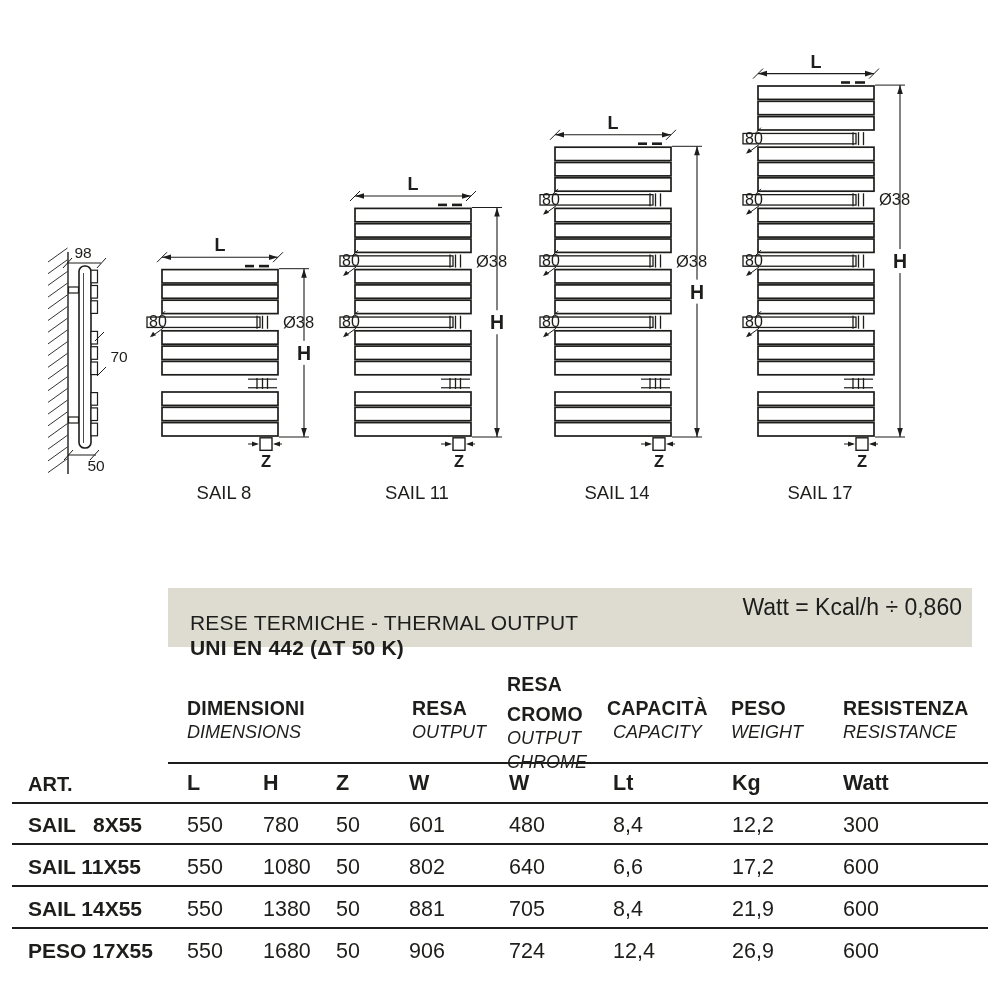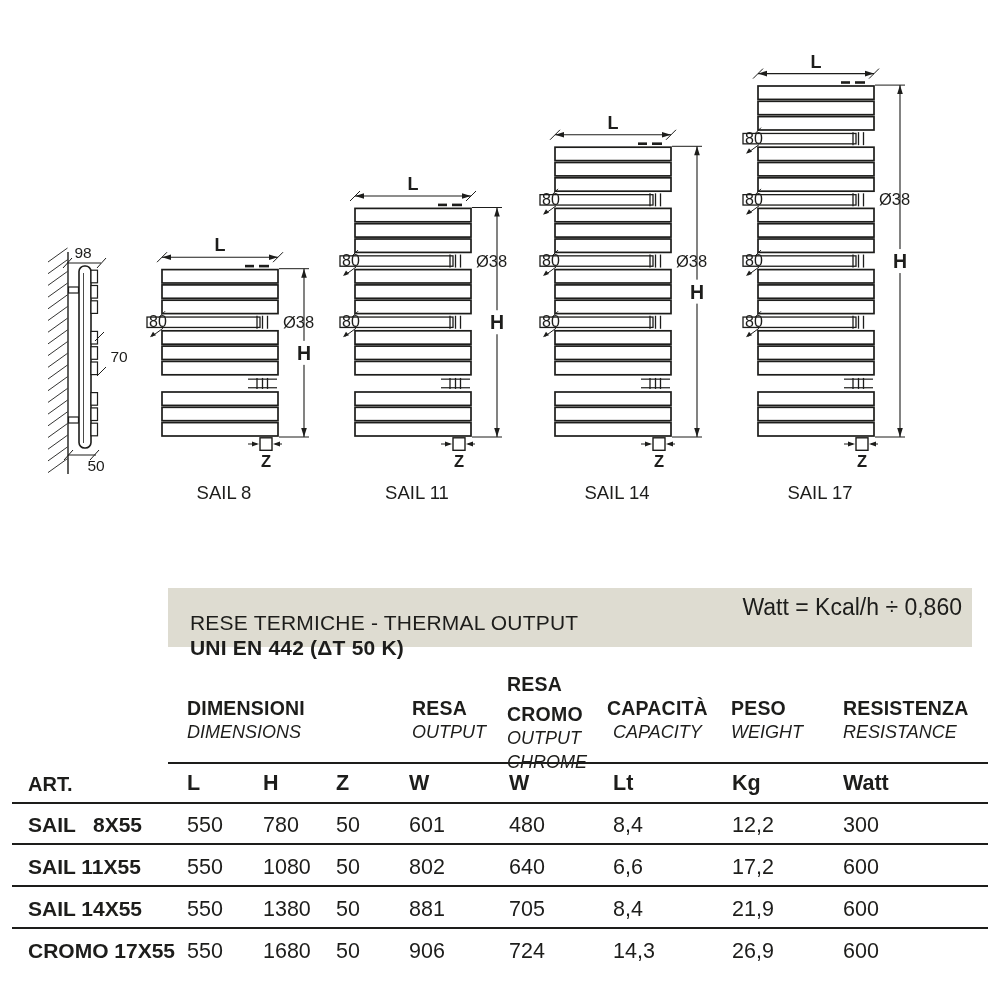--- a/index.html
+++ b/index.html
@@ -413,22 +413,22 @@
   <div>50</div>
   <div>881</div>
   <div>705</div>
   <div>8,4</div>
   <div>21,9</div>
   <div>600</div>
 </div>
 <div class="rule thin" style="left:12px;top:927px;width:976px;"></div>
 
 <div class="trow datarow" style="top:939px;">
-  <div class="c0">CROMO 17X55</div>
+  <div class="c0">PESO 17X55</div>
   <div>550</div>
   <div>1680</div>
   <div>50</div>
   <div>906</div>
   <div>724</div>
-  <div>14,3</div>
+  <div>12,4</div>
   <div>26,9</div>
   <div>600</div>
 </div>
 
 </body></html>

